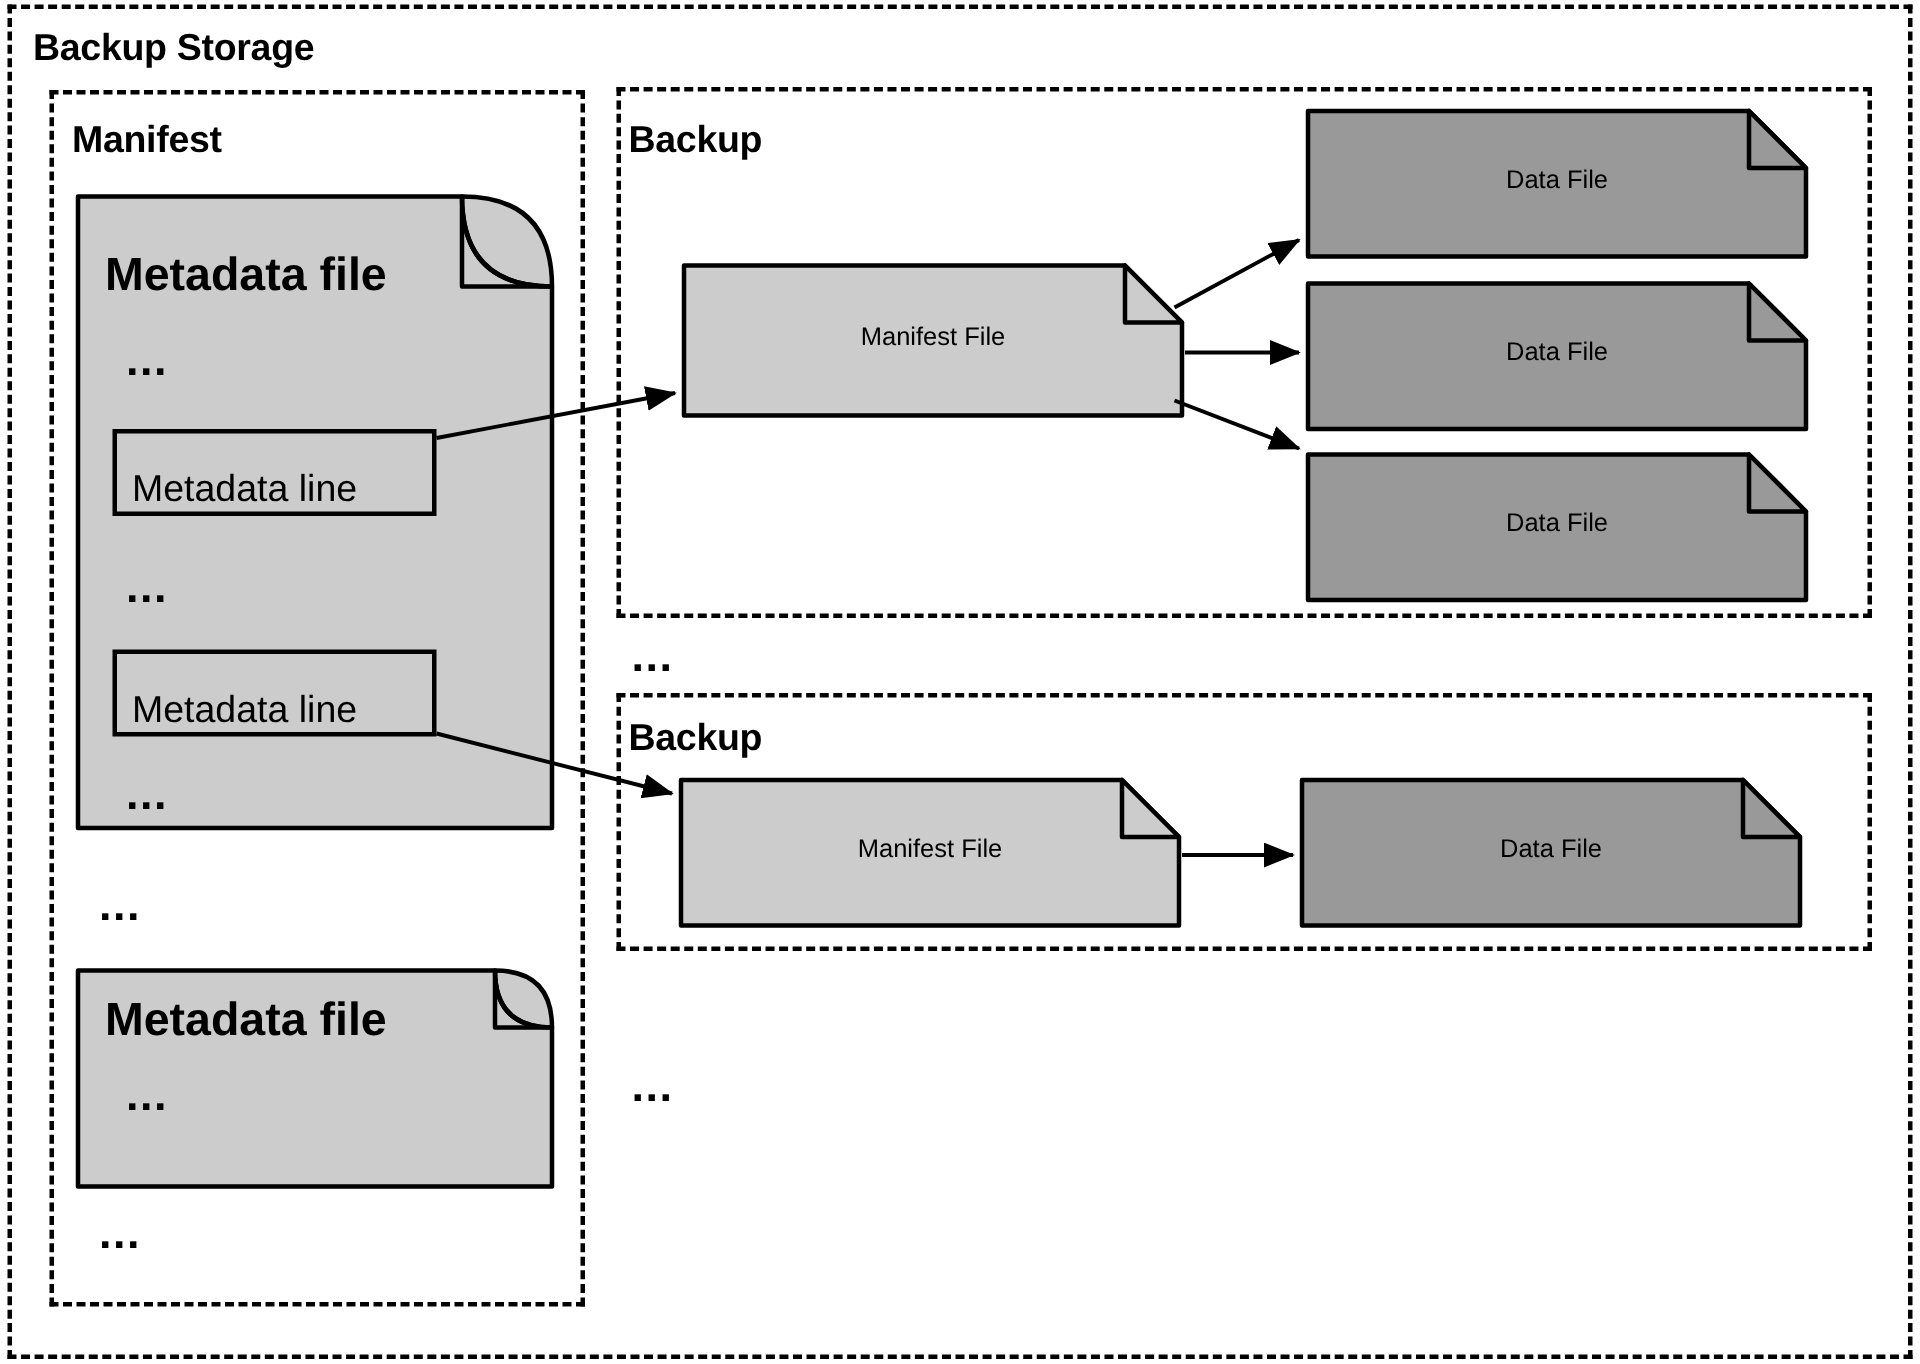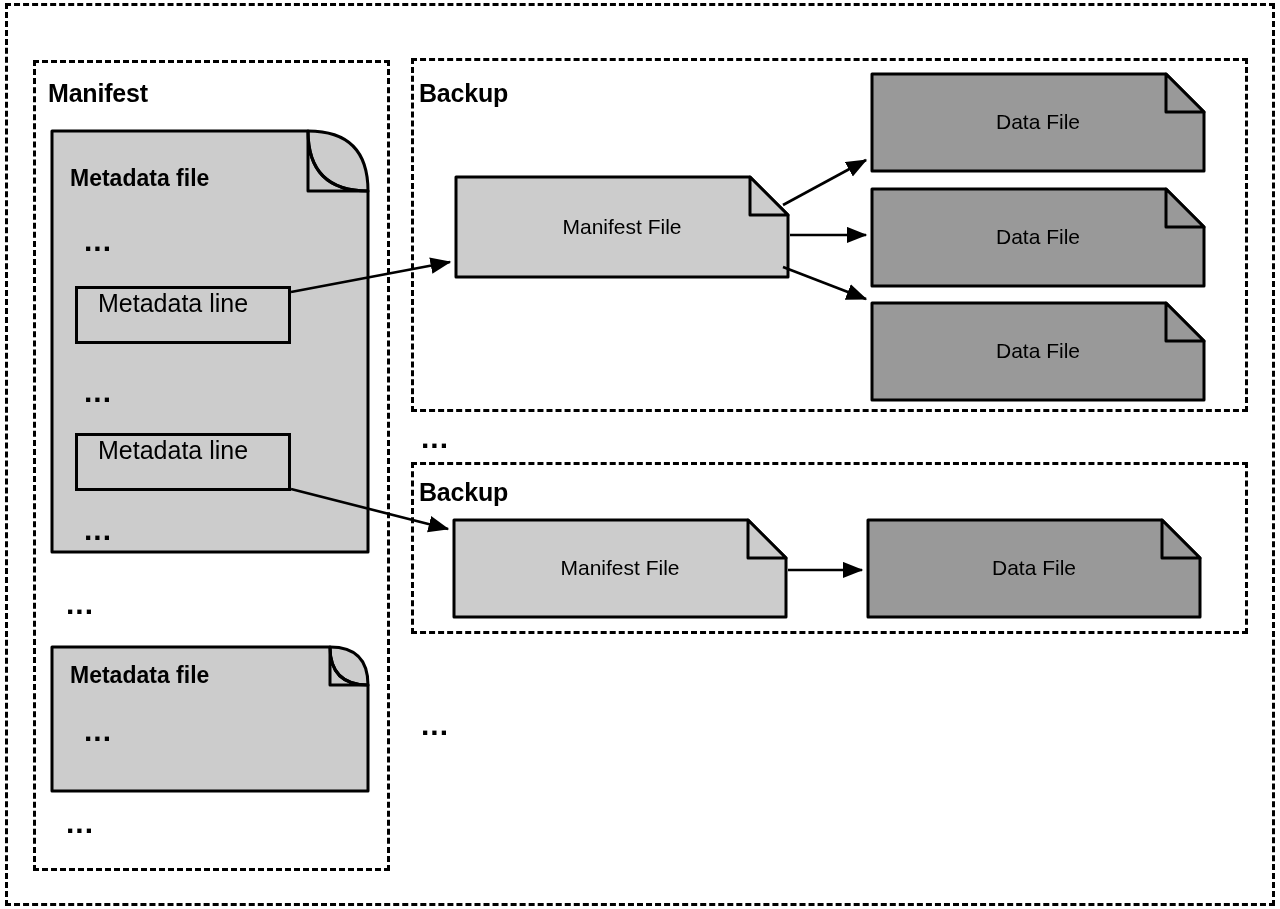--- a/index.html
+++ b/index.html
@@ -58,58 +58,59 @@
   }
   .doc-label {
     position: absolute;
     color: #000000;
     white-space: nowrap;
     text-align: center;
     left: 0;
     right: 0;
   }
   .doc-label.centered {
-    font-size: 21px;
+    font-size: 17px;
   }
   .doc-label.topleft {
     text-align: left;
     font-weight: bold;
-    font-size: 23px;
+    font-size: 31px;
     right: auto;
   }
 
   
   .meta-line {
     position: absolute;
     box-sizing: border-box;
     border: 3px solid #000000;
     background: #cccccc;
     display: flex;
-    align-items: flex-start;
-    padding-left: 20px;
+    align-items: flex-end;
+    padding-left: 10px;
     font-size: 25px;
     color: #000000;
   }
 
   
   #arrows {
     position: absolute;
     left: 0;
     top: 0;
     width: 1280px;
     height: 909px;
     pointer-events: none;
   }
 </style>
 </head>
 <body>
 
 <div id="canvas">
 
   <div class="dashed-box" style="left:5px; top:3px; width:1270px; height:903px;"></div>
+  <div class="box-title" style="left:22px; top:18px;">Backup Storage</div>
 
   <div class="dashed-box" style="left:33px; top:60px; width:357px; height:811px;"></div>
   <div class="box-title" style="left:48px; top:79px;">Manifest</div>
 
   <div class="doc" style="left:50px; top:129px; width:322px; height:425px;">
     <svg width="322" height="425" viewBox="0 0 322 425">
       <path d="M2,2 L258,2 Q318,2 318,62 L318,423 L2,423 Z" fill="#cccccc" stroke="#000000" stroke-width="3" stroke-linejoin="round"></path>
       <path d="M258,2 Q258,62 318,62 L258,62 Z" fill="#cccccc" stroke="#000000" stroke-width="3" stroke-linejoin="round"></path>
       <path d="M258,2 Q258,62 318,62" fill="none" stroke="#000000" stroke-width="3"></path>
     </svg>

